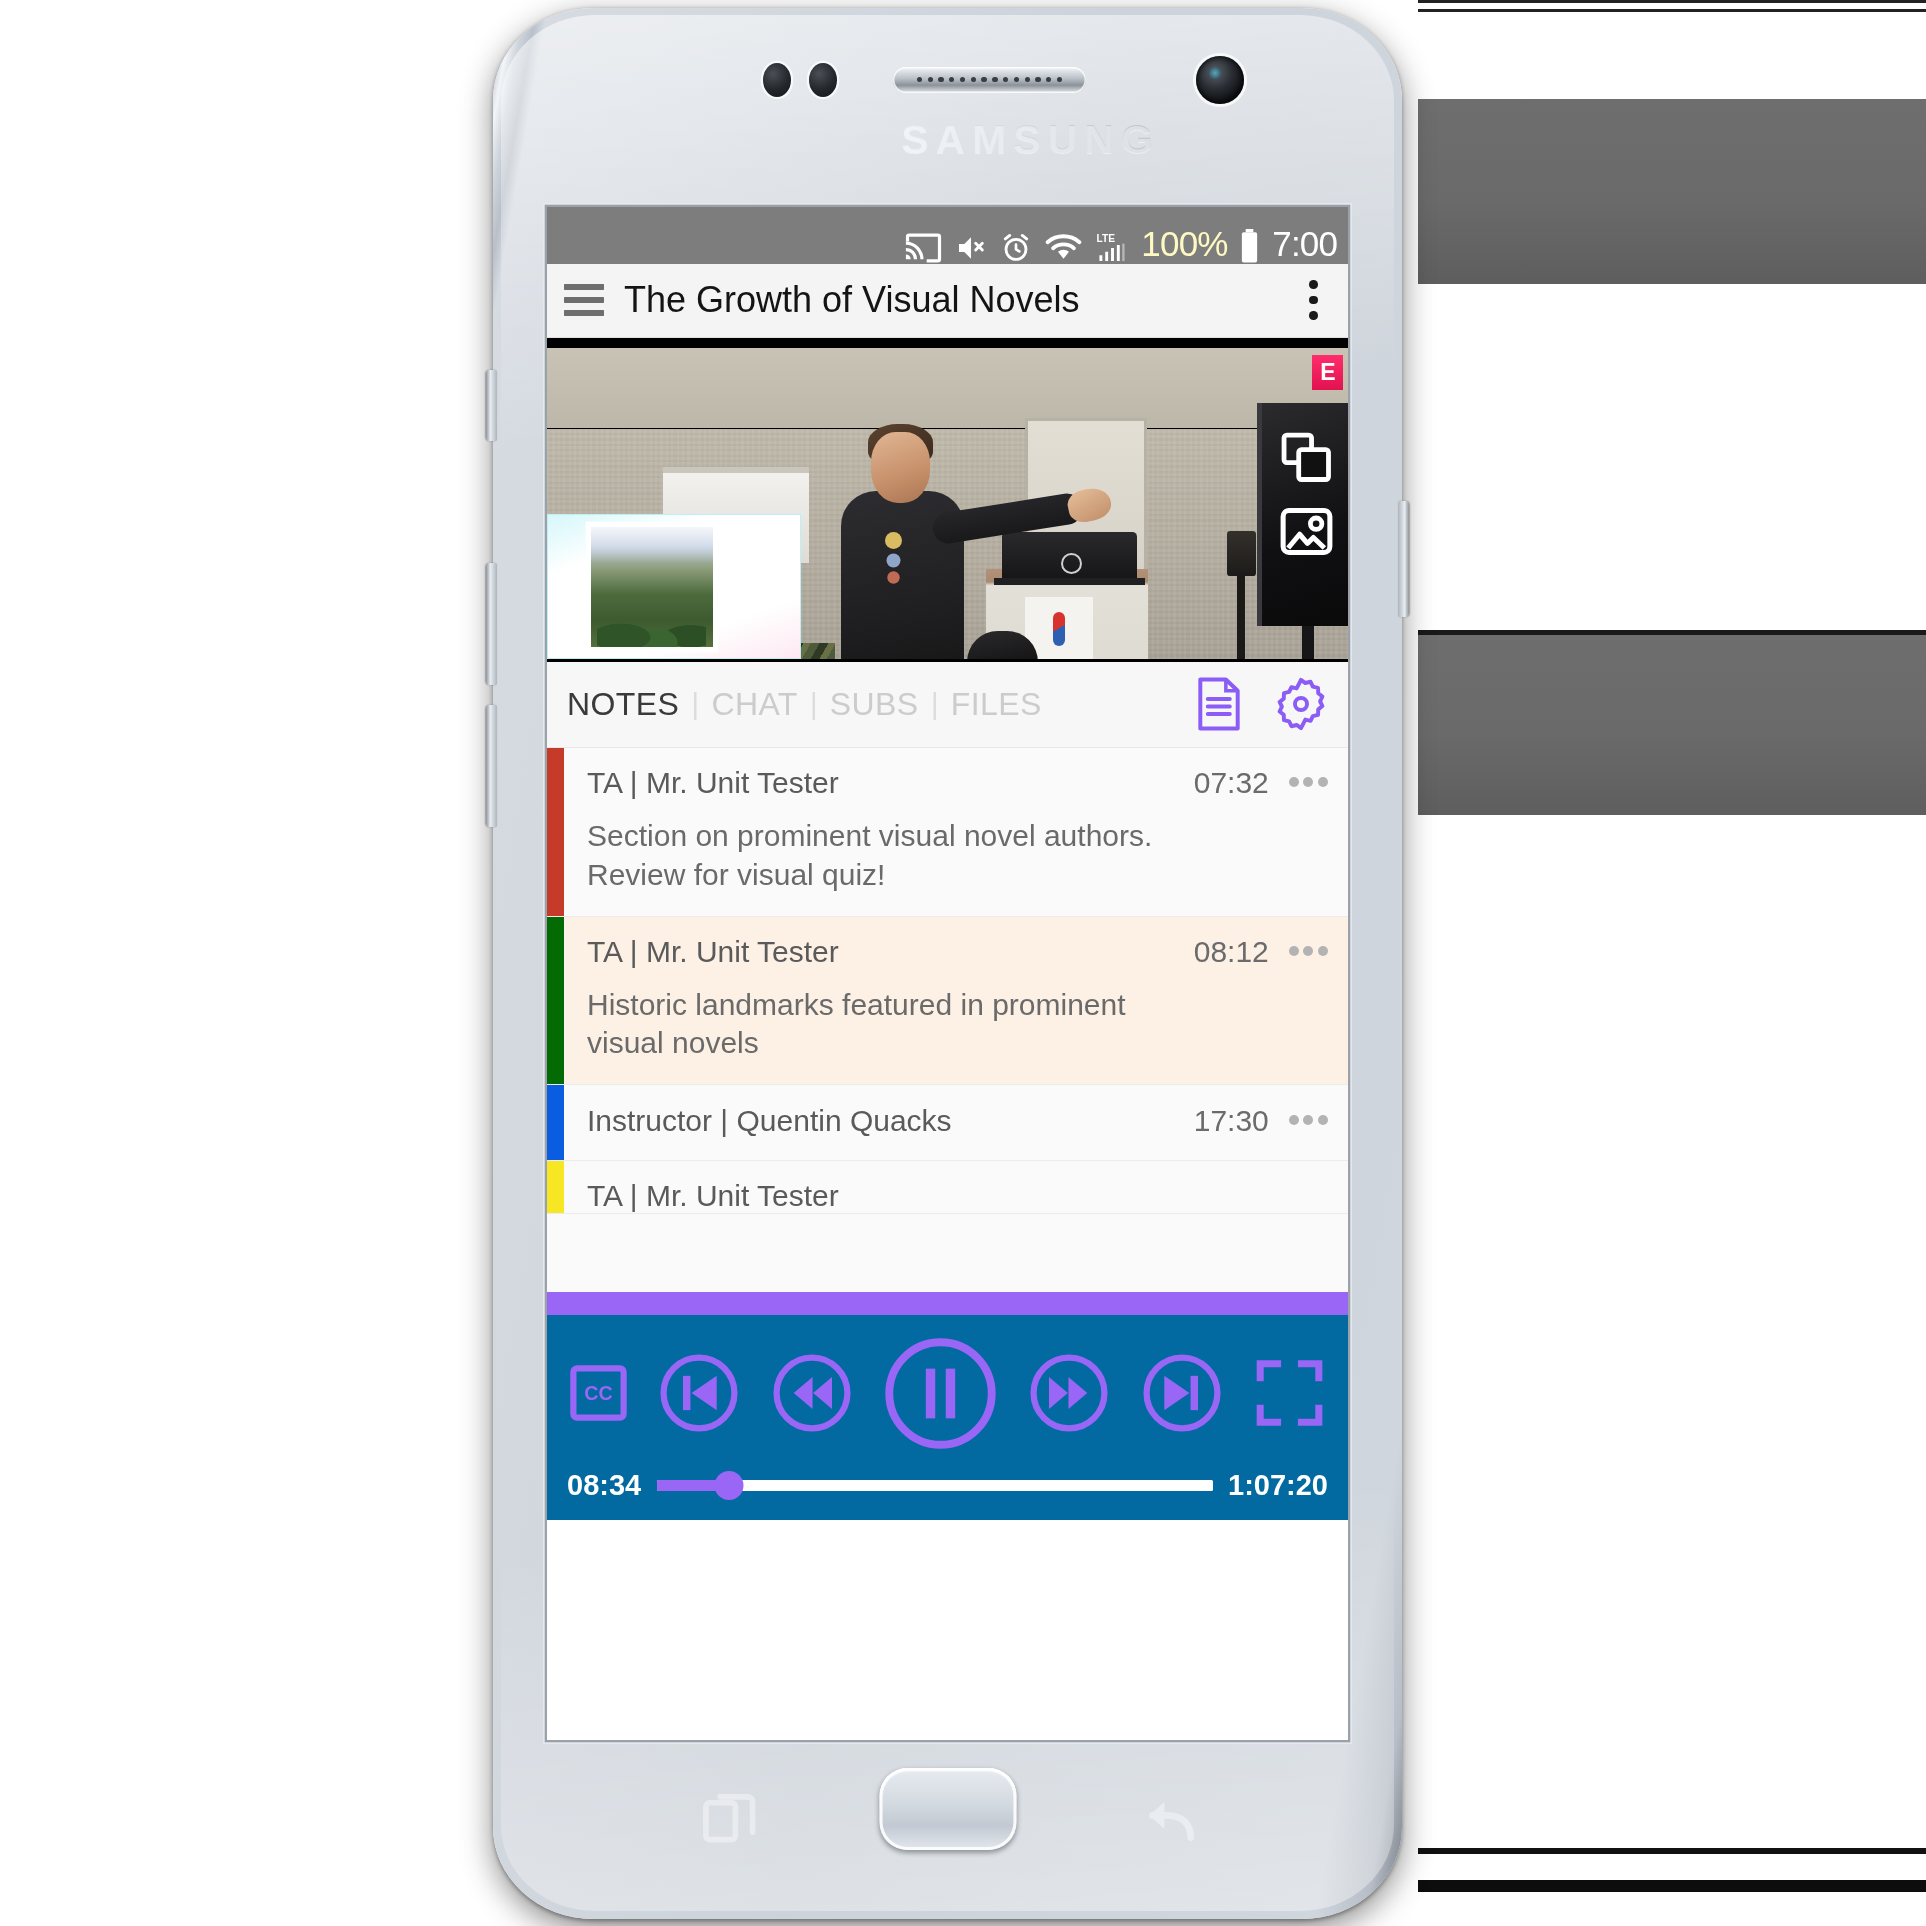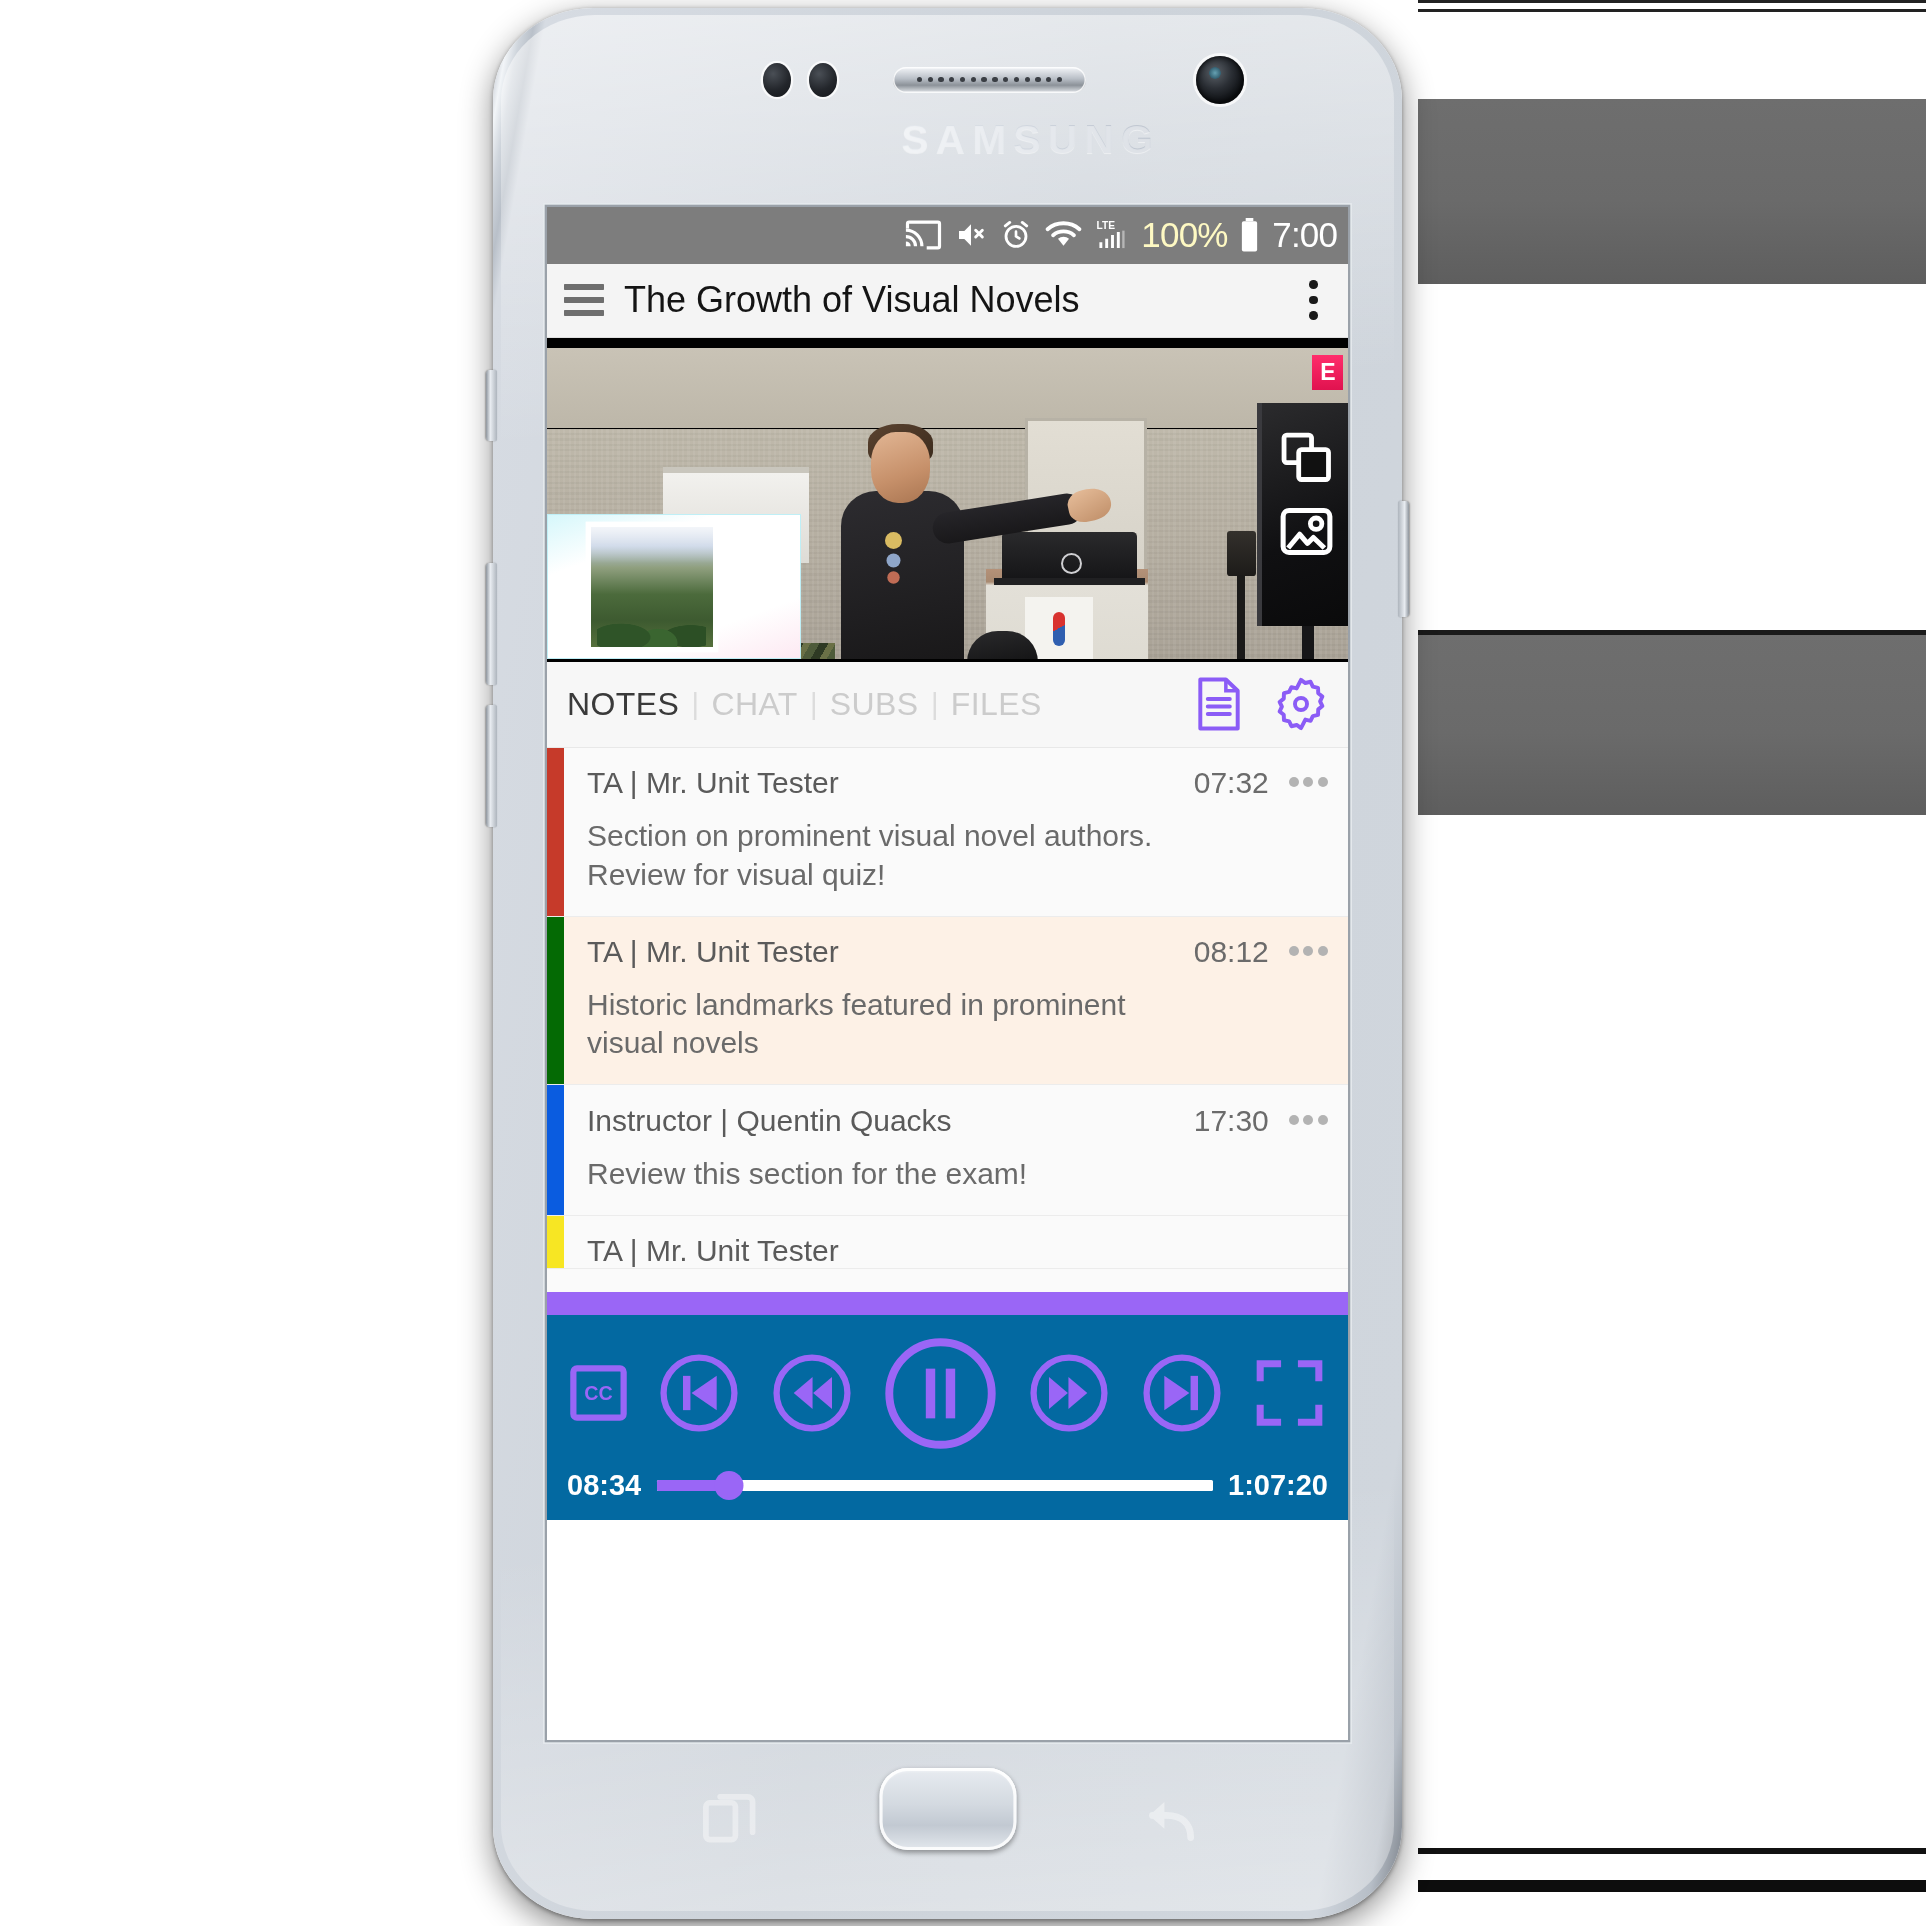--- a/index.html
+++ b/index.html
@@ -103,21 +103,21 @@
     position: absolute; left: 54px; top: 199px;
     width: 801px; height: 1533px;
     background: #ffffff;
     overflow: hidden;
     box-shadow: 0 0 0 2.3px #9aa1a9, 0 0 0 3.9px #e6eaee;
   }
 
   
   #status-bar {
     height: 57px; background: #7d7d7d;
-    display: flex; align-items: center; justify-content: flex-end;
+    display: flex; align-items: flex-end; justify-content: flex-end;
     padding-right: 10.8px; gap: 10.8px;
   }
   #status-bar svg { display: block; }
   #battery-pct {
     color: #fef9c3; font-size: 35px; font-weight: 400; letter-spacing: -0.8px;
     font-family: "Liberation Sans", sans-serif;
   }
   #clock-text {
     color: #fff; font-size: 35px; font-weight: 400; letter-spacing: -0.8px;
     font-family: "Liberation Sans", sans-serif;
@@ -525,21 +525,20 @@
         <div class="note-body">
           <div class="note-head">
             <div class="note-author">Instructor | Quentin Quacks</div>
             <div class="note-time">17:30</div>
             <div class="note-more">
                 <i></i>
                 <i></i>
                 <i></i>
               </div>
           </div>
-          <div class="note-text">Review this section for the exam!</div>
         </div>
       </div>
 
       <div class="note-row" style="background:#fafafa;">
         <div class="note-accent" style="background:#f7e623;"></div>
         <div class="note-body" style="padding-bottom:0;">
           <div class="note-head">
             <div class="note-author">TA | Mr. Unit Tester</div>
           </div>
         </div>

